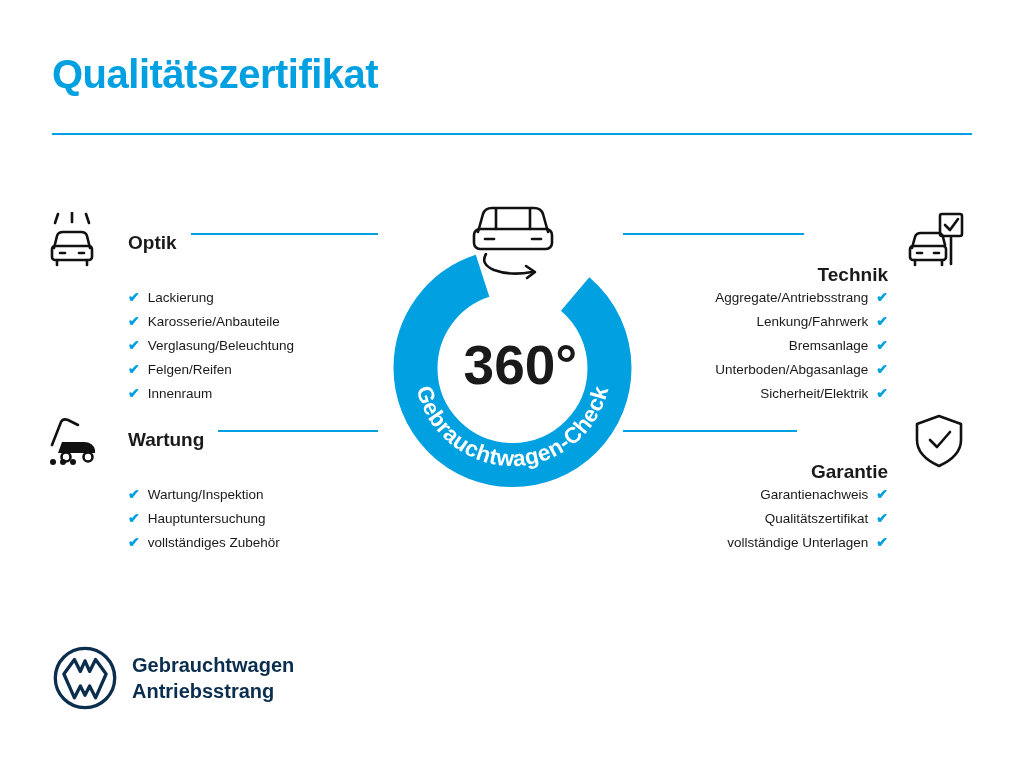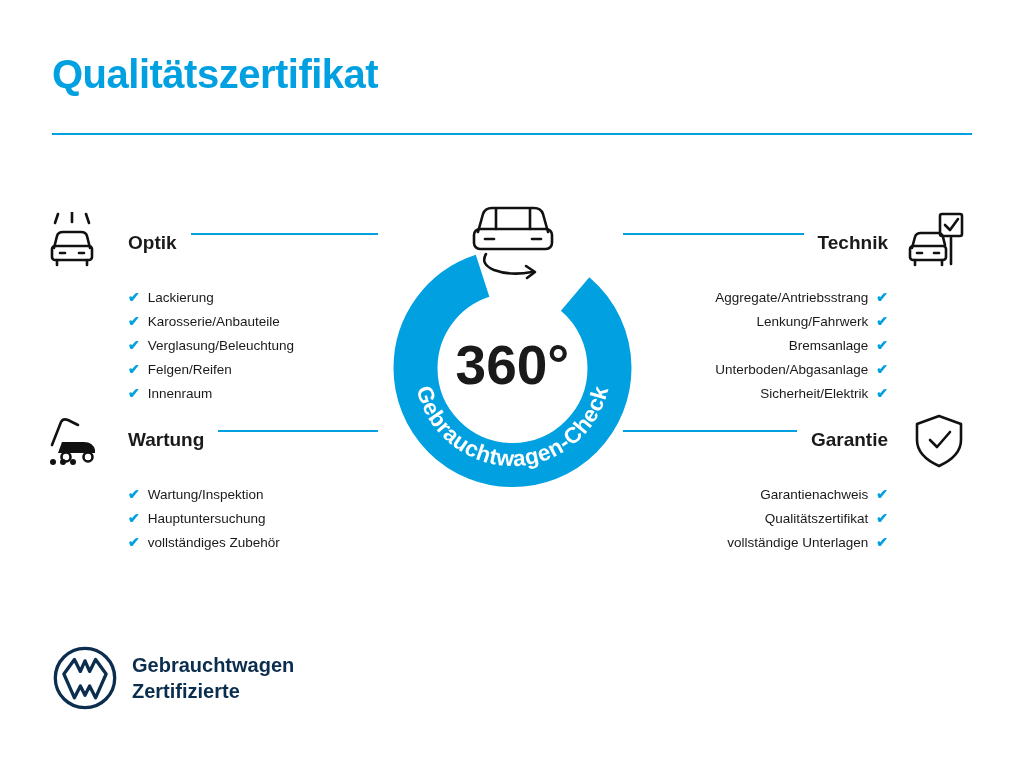--- a/index.html
+++ b/index.html
@@ -47,21 +47,21 @@
     line-height: 1;
     padding-bottom: 4px;
   }
   .head-rule {
     flex: 1;
     height: 2px;
     background: #00A0E1;
     margin-bottom: 4px;
   }
   .left .block-title { margin-right: 14px; }
-  .right .block-title { margin-left: 14px; order: 2; }
+  .right .block-title { margin-left: 14px; order: 2; margin-top: 32px; }
   .right .head-rule { order: 1; }
 
   .items { margin-top: 14px; }
   .item {
     display: flex;
     align-items: center;
     font-size: 13.5px;
     color: #1A1A1A;
     height: 24px;
     white-space: nowrap;
@@ -92,21 +92,21 @@
   .center {
     position: absolute;
     left: 380px; top: 196px;
     width: 265px; height: 300px;
   }
   .ring-wrap { position: absolute; left: 0; top: 46px; width: 265px; height: 252px; }
   .car-top { position: absolute; left: 78px; top: 0px; }
 
   .ring-text-360 {
     position: absolute;
-    left: 0; top: 46px;
+    left: 8px; top: 46px;
     width: 265px; height: 252px;
     display: flex;
     align-items: center;
     justify-content: center;
     font-size: 55px;
     font-weight: bold;
     color: #1A1A1A;
     letter-spacing: 0px;
     padding-bottom: 6px;
   }
@@ -318,17 +318,17 @@
     <div class="ring-text-360">360°</div>
   </div>
 
   <div class="footer">
     <svg class="vw-logo" viewBox="0 0 100 100">
       <circle cx="50" cy="50" r="45" fill="none" stroke="#0B2E4F" stroke-width="5"></circle>
       <path d="M50 24 L57 40 L66 22 L82 44 L66 80 L57 62 L50 76 L43 62 L34 80 L18 44 L34 22 L43 40 Z" fill="none" stroke="#0B2E4F" stroke-width="5" stroke-linejoin="round"></path>
     </svg>
     <div class="footer-text">
       <div>Gebrauchtwagen</div>
-      <div>Zertifizierte</div>
+      <div>Antriebsstrang</div>
     </div>
   </div>
 
 </div>
 
 </body></html>

